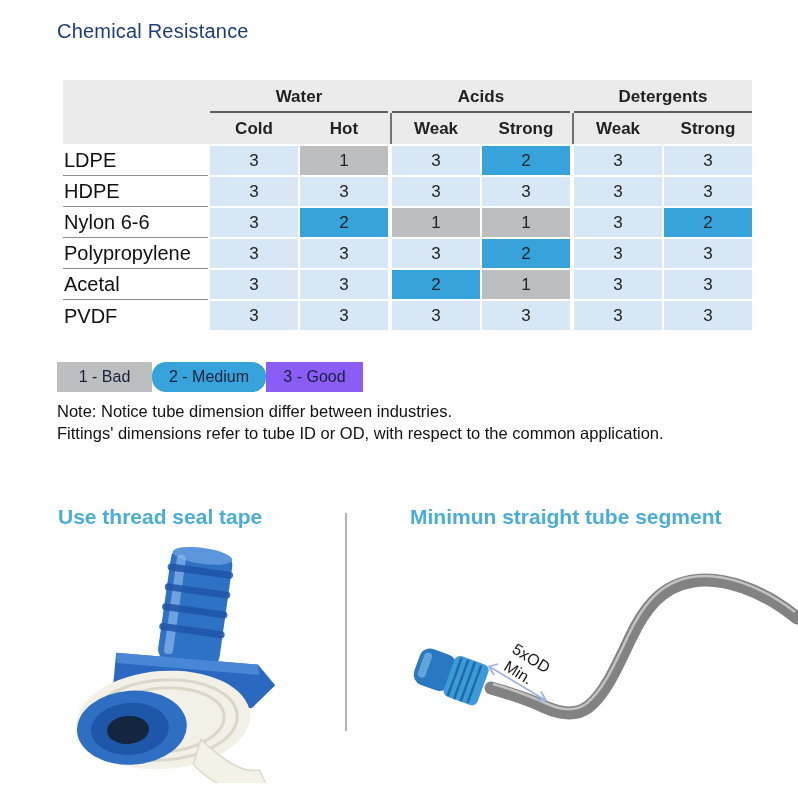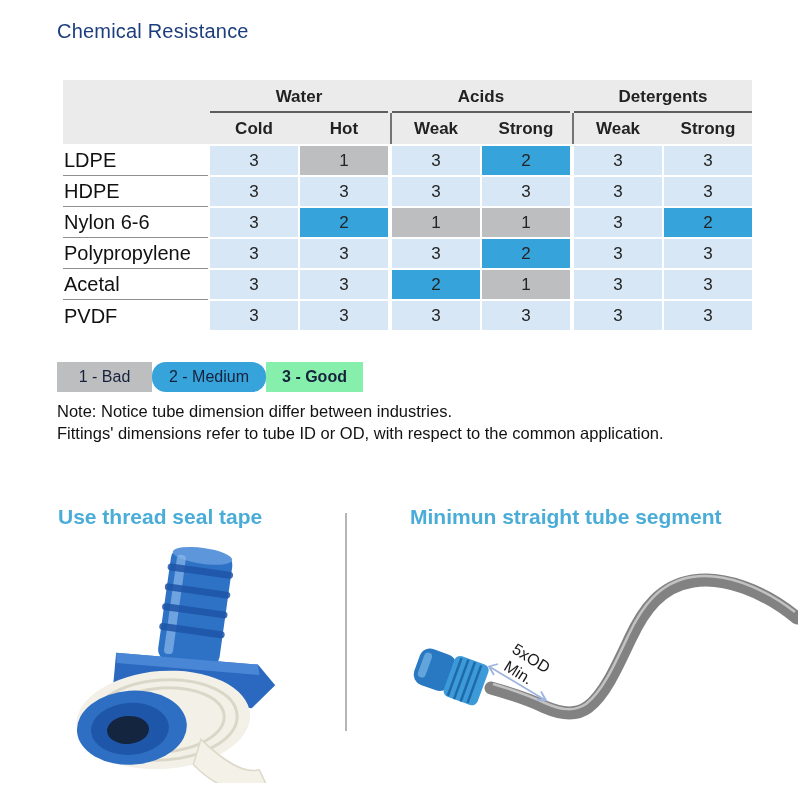--- a/index.html
+++ b/index.html
@@ -132,21 +132,21 @@
         <div class="tcell good" style="background: rgb(215, 231, 245);">3</div>
         <div class="tcell good gs" style="background: rgb(215, 231, 245);">3</div>
         <div class="tcell good" style="background: rgb(215, 231, 245);">3</div>
       </div>
     </div>
 </div>
 
 <div id="legend" class="abs">
     <div class="lgitem bad" style="background: rgb(189, 190, 191);">1 - Bad</div>
     <div class="lgitem medium" style="background: rgb(54, 163, 218); border-radius: 14px;">2 - Medium</div>
-    <div class="lgitem good" style="background: #86efac; font-weight: bold;">3 - Good</div>
+    <div class="lgitem good" style="background: #8b5cf6;">3 - Good</div>
   </div>
 
 <div id="notes" class="abs">
   <p>Note: Notice tube dimension differ between industries.</p>
   <p>Fittings' dimensions refer to tube ID or OD, with respect to the common application.</p>
 </div>
 
 <div id="sec-left-title" class="abs sechead" style="color: rgb(74, 173, 215);">Use thread seal tape</div>
 <div id="sec-right-title" class="abs sechead" style="color: rgb(74, 173, 215);">Minimun straight tube segment</div>
 <div id="vdivider" class="abs"></div>

